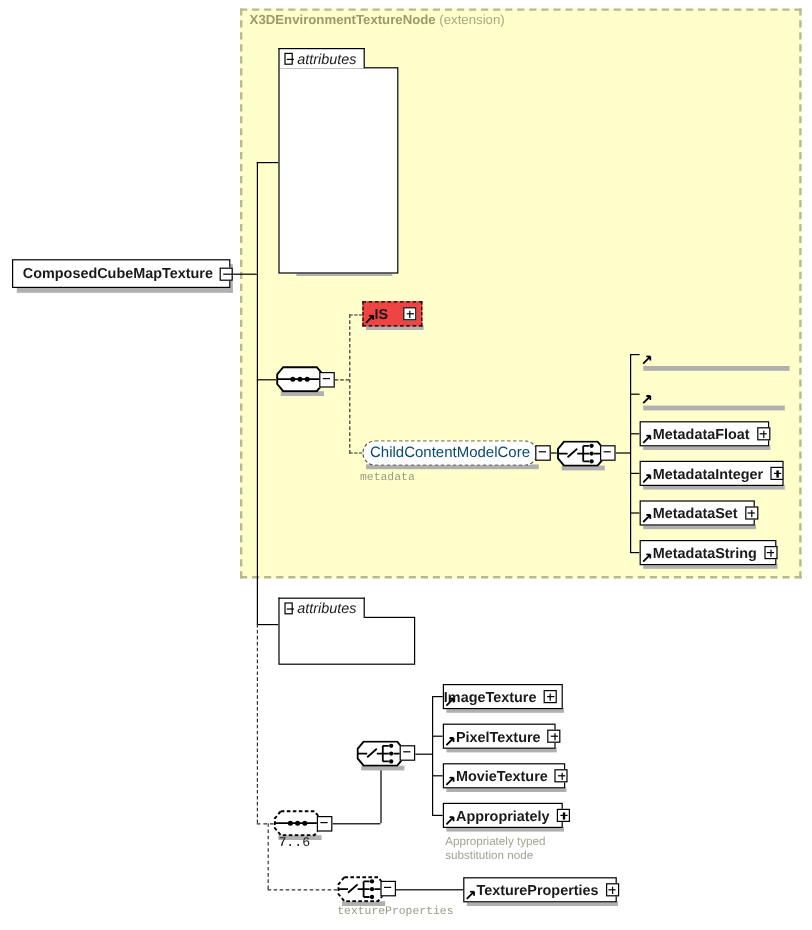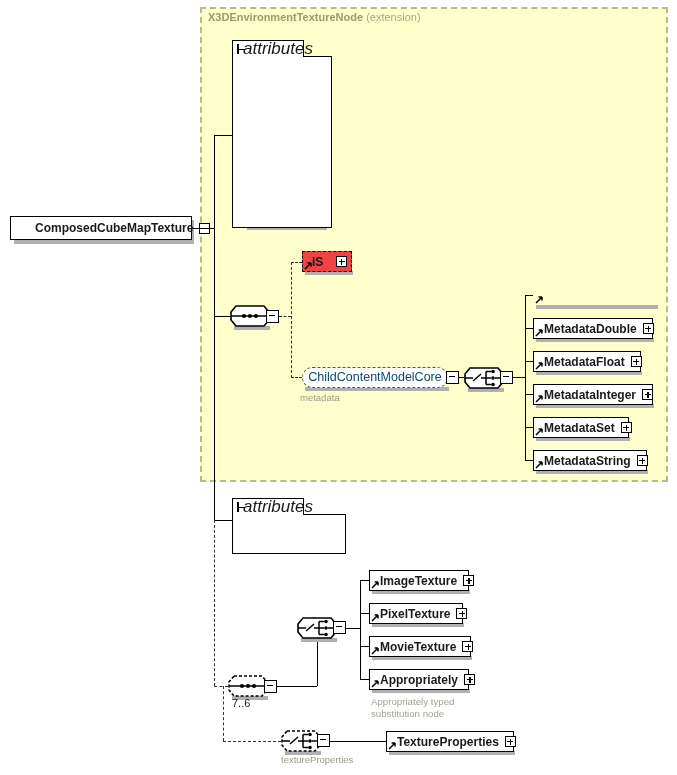--- a/index.html
+++ b/index.html
@@ -100,21 +100,21 @@
     height:17px;
     box-sizing:border-box;
     border:1.3px solid #000;
     border-bottom:none;
     background:#fff;
     display:flex;align-items:center;
     padding:0 6px 0 4px;
     z-index:3;
   }
   .attr-tab .tablabel{
-    font-size:17px;font-style:italic;color:#1a1a1a;margin-left:4px;white-space:nowrap;
+    font-size:12px;font-style:italic;color:#1a1a1a;margin-left:4px;white-space:nowrap;
   }
   .attr-tab .mini{
     width:10px;height:10px;box-sizing:border-box;border:1.2px solid #000;background:#fff;position:relative;
   }
   .attr-tab .mini::before{
     content:"";position:absolute;left:1.4px;top:3.8px;width:5.4px;height:1.2px;background:#000;
   }
   .attr-body{
     position:absolute;left:0;
     box-sizing:border-box;
@@ -130,20 +130,21 @@
     z-index:5;
   }
   .comp-oct{
     position:absolute;left:0;top:0;width:40px;height:22px;
   }
   .caption{
     position:absolute;
     font-size:9.5px;
     color:#9a9a86;
     white-space:nowrap;
+    font-family:Liberation Mono, monospace;
   }
   .caption.dark{color:#1a1a1a;font-size:11px;}
   .subnote{
     position:absolute;
     font-size:9.7px;
     color:#a3a395;
     line-height:11.5px;
     white-space:pre-line;
   }
 
@@ -159,21 +160,21 @@
 <div id="stage">
 
   <div class="ext-panel" style="left:200px;top:7px;width:468px;height:475px;"></div>
   <div class="ext-title" style="left:208px;top:11px;">
     <span>X3DEnvironmentTextureNode</span>
     <span class="plain">(extension)</span>
   </div>
 
   <div class="shadow" style="left:14px;top:240px;width:180px;height:4px;"></div>
   <div class="shadow" style="left:190px;top:220px;width:4px;height:24px;"></div>
-  <div class="nodebox" style="left:10px;top:216px;width:182px;height:24px;padding-left:24px;padding-right:4px;justify-content:space-between;">
+  <div class="nodebox" style="left:10px;top:216px;width:182px;height:24px;padding-left:8px;padding-right:4px;justify-content:space-between;">
     <span class="lbl">ComposedCubeMapTexture</span>
     <span class="ctrl-inline"></span>
   </div>
 
   <div class="line-h" style="left:192px;top:228px;width:22px;"></div>
   <div class="line-v" style="left:214px;top:135px;height:93px;"></div>
   <div class="line-v" style="left:214px;top:228px;height:88px;"></div>
 
   <div class="line-h" style="left:214px;top:135px;width:18px;"></div>
 
@@ -280,24 +281,20 @@
   <div class="line-h" style="left:525px;top:394px;width:8px;"></div>
   <div class="line-h" style="left:525px;top:427px;width:8px;"></div>
   <div class="line-h" style="left:525px;top:460px;width:8px;"></div>
 
   <div class="shadow" style="left:536px;top:305px;width:122px;height:4px;"></div>
   <svg class="refarrow" viewBox="0 0 8 8" style="left:535px;top:296px;">
     <path d="M1,7 L7,1 M7,1 L3.6,1 M7,1 L7,4.4" stroke="#000" stroke-width="1.5" fill="none"></path>
     </svg>
 
   <div class="shadow" style="left:536px;top:338px;width:118px;height:4px;"></div>
-  <div class="nodebox" style="left:533px;top:318px;width:120px;height:21px;justify-content:space-between;padding-left:10px;">
-    <span class="lbl">MetadataDouble</span>
-    <span class="ctrl-inline plus"></span>
-  </div>
   <svg class="refarrow" viewBox="0 0 8 8" style="left:535px;top:329px;">
     <path d="M1,7 L7,1 M7,1 L3.6,1 M7,1 L7,4.4" stroke="#000" stroke-width="1.5" fill="none"></path>
     </svg>
 
   <div class="shadow" style="left:536px;top:371px;width:106px;height:4px;"></div>
   <div class="nodebox" style="left:533px;top:351px;width:108px;height:21px;justify-content:space-between;padding-left:10px;">
     <span class="lbl">MetadataFloat</span>
     <span class="ctrl-inline plus"></span>
   </div>
   <svg class="refarrow" viewBox="0 0 8 8" style="left:535px;top:362px;">
@@ -388,21 +385,21 @@
   <div class="ctrl" style="left:333px;top:621px;width:13px;height:13px;"></div>
 
   <div class="line-h" style="left:346px;top:628px;width:14px;"></div>
   <div class="line-v" style="left:360px;top:580px;height:100px;"></div>
   <div class="line-h" style="left:360px;top:580px;width:9px;"></div>
   <div class="line-h" style="left:360px;top:613px;width:9px;"></div>
   <div class="line-h" style="left:360px;top:646px;width:9px;"></div>
   <div class="line-h" style="left:360px;top:679px;width:9px;"></div>
 
   <div class="shadow" style="left:372px;top:590px;width:98px;height:4px;"></div>
-  <div class="nodebox" style="left:369px;top:570px;width:100px;height:21px;justify-content:space-between;padding-left:10px;">
+  <div class="nodebox" style="left:369px;top:570px;width:100px;height:21px;justify-content:flex-end;padding-left:10px;">
     <span class="lbl">ImageTexture</span>
     <span class="ctrl-inline plus"></span>
   </div>
   <svg class="refarrow" viewBox="0 0 8 8" style="left:371px;top:581px;">
     <path d="M1,7 L7,1 M7,1 L3.6,1 M7,1 L7,4.4" stroke="#000" stroke-width="1.5" fill="none"></path>
     </svg>
 
   <div class="shadow" style="left:372px;top:623px;width:92px;height:4px;"></div>
   <div class="nodebox" style="left:369px;top:603px;width:94px;height:21px;justify-content:space-between;padding-left:10px;">
     <span class="lbl">PixelTexture</span>

